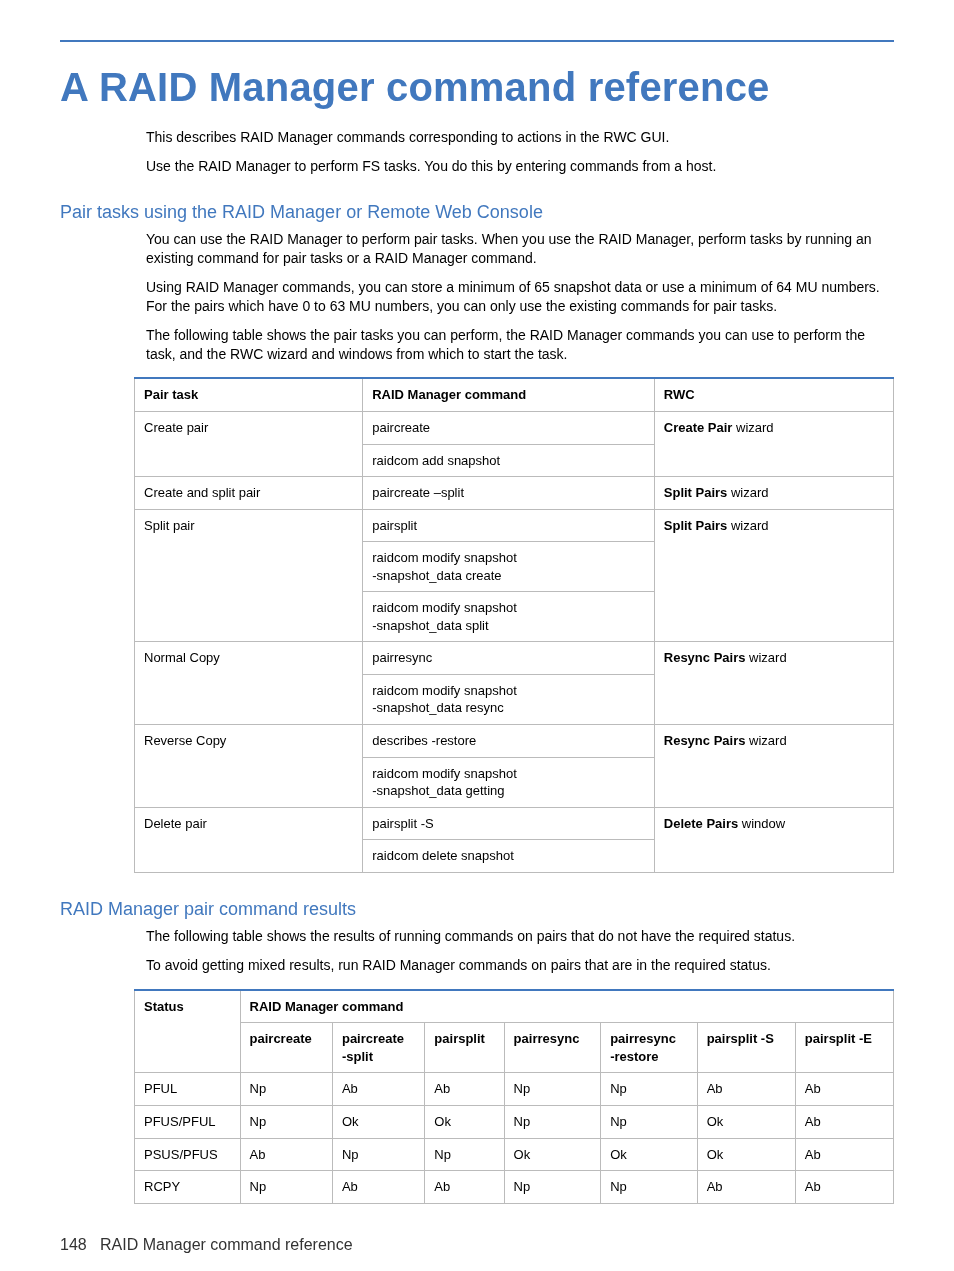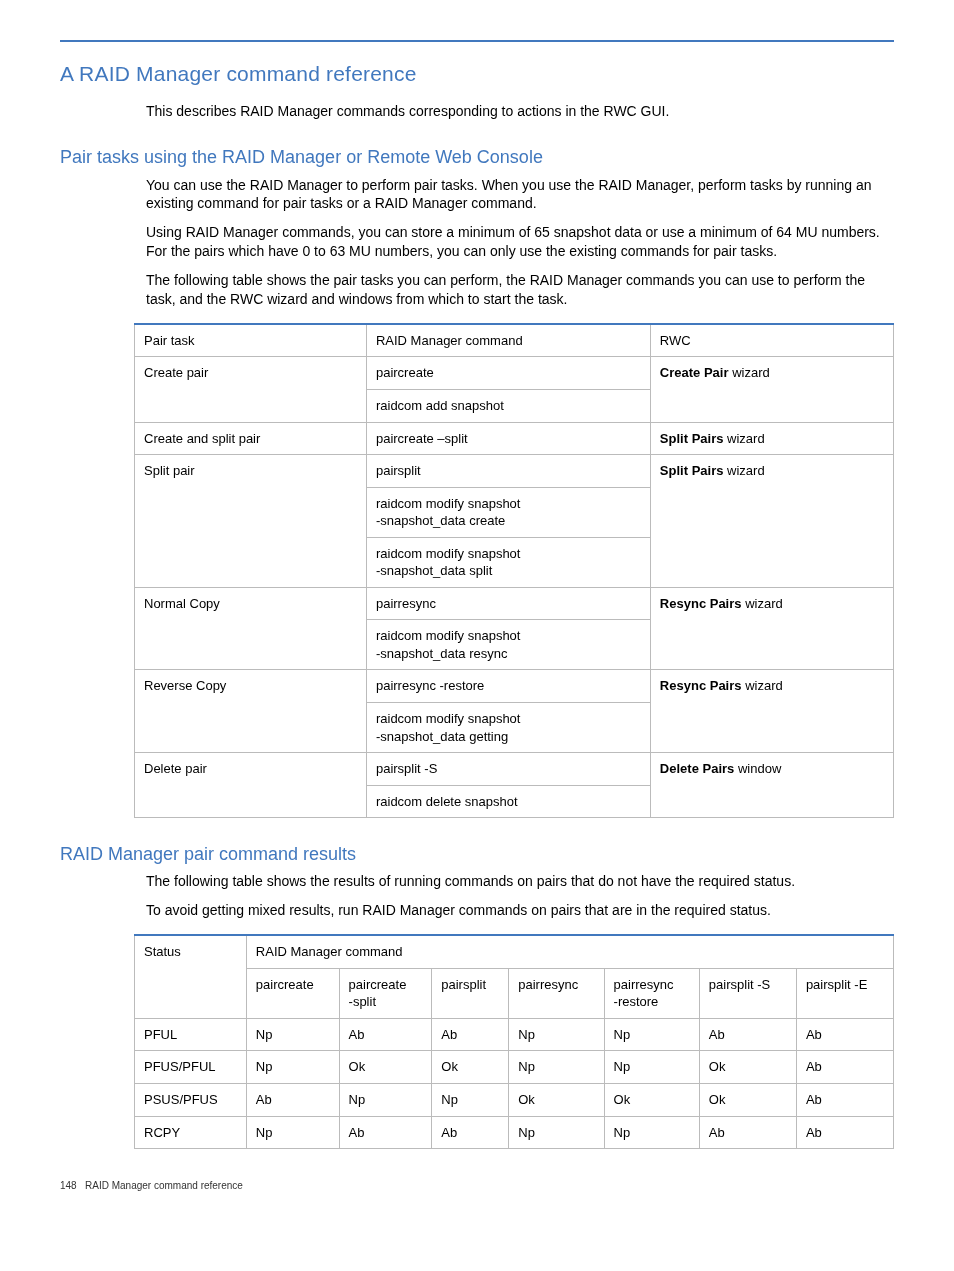--- a/index.html
+++ b/index.html
@@ -8,22 +8,22 @@
     font-size: 14px;
     color: #000;
     background: #fff;
     width: 954px;
     padding: 40px 60px 30px 60px;
     line-height: 1.35;
   }
   .rule { border-top: 2px solid #4178be; margin-bottom: 18px; }
   h1 {
     color: #4178be;
-    font-weight: 400;
-    font-size: 21px;
+    font-weight: 700;
+    font-size: 40px;
     margin-bottom: 14px;
     letter-spacing: 0.2px;
   }
   h2 {
     color: #4178be;
     font-weight: 300;
     font-size: 18px;
     margin: 24px 0 6px 0;
   }
   .body-block { margin-left: 74px; }
@@ -33,38 +33,39 @@
     border-collapse: collapse;
     margin: 14px 0 10px 0;
     font-size: 13px;
   }
   th, td {
     border: 1px solid #bbb;
     padding: 7px 9px;
     text-align: left;
     vertical-align: top;
   }
-  thead th { font-weight: normal; }
+  thead th { font-weight: bold; }
   thead tr:first-child th { border-top: 2px solid #4178be; }
   .footer {
-    font-size: 10px;
+    font-size: 16px;
     margin-top: 30px;
     color: #333;
   }
   .b { font-weight: bold; }
 </style>
 </head>
 <body>
 
 <div class="rule"></div>
 
 <h1>A RAID Manager command reference</h1>
 
 <div class="body-block">
   <p>This describes RAID Manager commands corresponding to actions in the RWC GUI.</p>
+  <p>Use the RAID Manager to perform FS tasks. You do this by entering commands from a host.</p>
 </div>
 
 <h2>Pair tasks using the RAID Manager or Remote Web Console</h2>
 <div class="body-block">
   <p>You can use the RAID Manager to perform pair tasks. When you use the RAID Manager, perform tasks by running an existing command for pair tasks or a RAID Manager command.</p>
   <p>Using RAID Manager commands, you can store a minimum of 65 snapshot data or use a minimum of 64 MU numbers. For the pairs which have 0 to 63 MU numbers, you can only use the existing commands for pair tasks.</p>
   <p>The following table shows the pair tasks you can perform, the RAID Manager commands you can use to perform the task, and the RWC wizard and windows from which to start the task.</p>
 
   <table>
     <thead>
@@ -107,21 +108,21 @@
         <td rowspan="2">Normal Copy</td>
         <td>pairresync</td>
         <td rowspan="2"><span class="b">Resync Pairs</span><span> wizard</span></td>
       </tr>
       <tr>
         <td><span>raidcom modify snapshot</span><br><span>-snapshot_data resync</span></td>
       </tr>
 
       <tr>
         <td rowspan="2">Reverse Copy</td>
-        <td>pairresync -restore</td>
+        <td>describes -restore</td>
         <td rowspan="2"><span class="b">Resync Pairs</span><span> wizard</span></td>
       </tr>
       <tr>
         <td><span>raidcom modify snapshot</span><br><span>-snapshot_data getting</span></td>
       </tr>
 
       <tr>
         <td rowspan="2">Delete pair</td>
         <td>pairsplit -S</td>
         <td rowspan="2"><span class="b">Delete Pairs</span><span> window</span></td>

